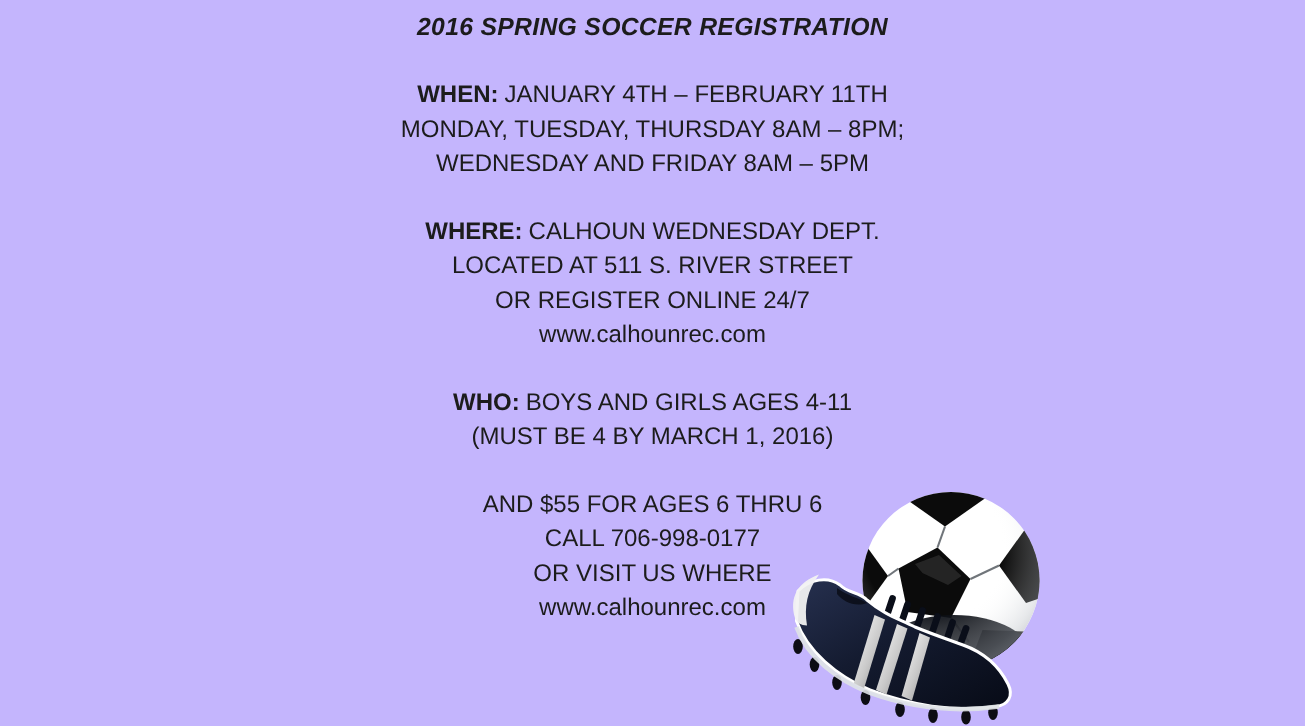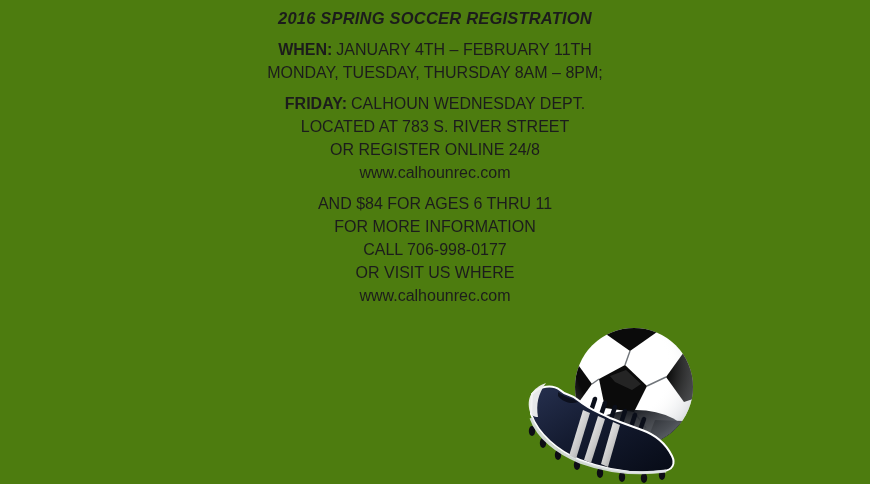--- a/index.html
+++ b/index.html
@@ -1,24 +1,24 @@
 <!DOCTYPE html>
 <html><head>
 <meta charset="utf-8">
 <style>
   html,body { margin:0; padding:0; background:#ffffff; }
   .page {
-    position:relative; width:870px; height:484px; background:#4d7c0f;
+    position:relative; width:870px; height:484px; background:#c4b5fd;
     overflow:hidden; font-family:"Liberation Sans", sans-serif; color:#1c1c1c;
   }
   .flyer {
     position:absolute; top:7px; left:0; width:100%;
     text-align:center; font-size:16px; line-height:23px; z-index:2;
   }
-  .flyer section { margin-top:8px; }
+  .flyer section { margin-top:22px; }
   .line { white-space:nowrap; }
   .b { font-weight:bold; margin-right:4px; }
   .title { font-weight:bold; font-style:italic; font-size:16.5px; letter-spacing:0.2px; }
   .graphic { position:absolute; left:520px; top:320px; width:180px; height:164px; z-index:1; }
 </style>
 </head>
 <body>
 
 <div class="page">
 
@@ -118,32 +118,36 @@
     </g>
   </svg>
 
   <main class="flyer">
 
     <div class="line title">2016 SPRING SOCCER REGISTRATION</div>
 
     <section>
       <div class="line"><span class="b">WHEN:</span><span>JANUARY 4TH – FEBRUARY 11TH</span></div>
       <div class="line">MONDAY, TUESDAY, THURSDAY 8AM – 8PM;</div>
+      <div class="line">WEDNESDAY AND FRIDAY 8AM – 5PM</div>
     </section>
 
     <section>
-      <div class="line"><span class="b">FRIDAY:</span><span>CALHOUN WEDNESDAY DEPT.</span></div>
-      <div class="line">LOCATED AT 783 S. RIVER STREET</div>
-      <div class="line">OR REGISTER ONLINE 24/8</div>
+      <div class="line"><span class="b">WHERE:</span><span>CALHOUN WEDNESDAY DEPT.</span></div>
+      <div class="line">LOCATED AT 511 S. RIVER STREET</div>
+      <div class="line">OR REGISTER ONLINE 24/7</div>
       <div class="line">www.calhounrec.com</div>
     </section>
 
+    <section>
+      <div class="line"><span class="b">WHO:</span><span>BOYS AND GIRLS AGES 4-11</span></div>
+      <div class="line">(MUST BE 4 BY MARCH 1, 2016)</div>
+    </section>
 
     <section>
-      <div class="line">AND $84 FOR AGES 6 THRU 11</div>
-      <div class="line">FOR MORE INFORMATION</div>
+      <div class="line">AND $55 FOR AGES 6 THRU 6</div>
       <div class="line">CALL 706-998-0177</div>
       <div class="line">OR VISIT US WHERE</div>
       <div class="line">www.calhounrec.com</div>
     </section>
 
   </main>
 </div>
 
 </body></html>

